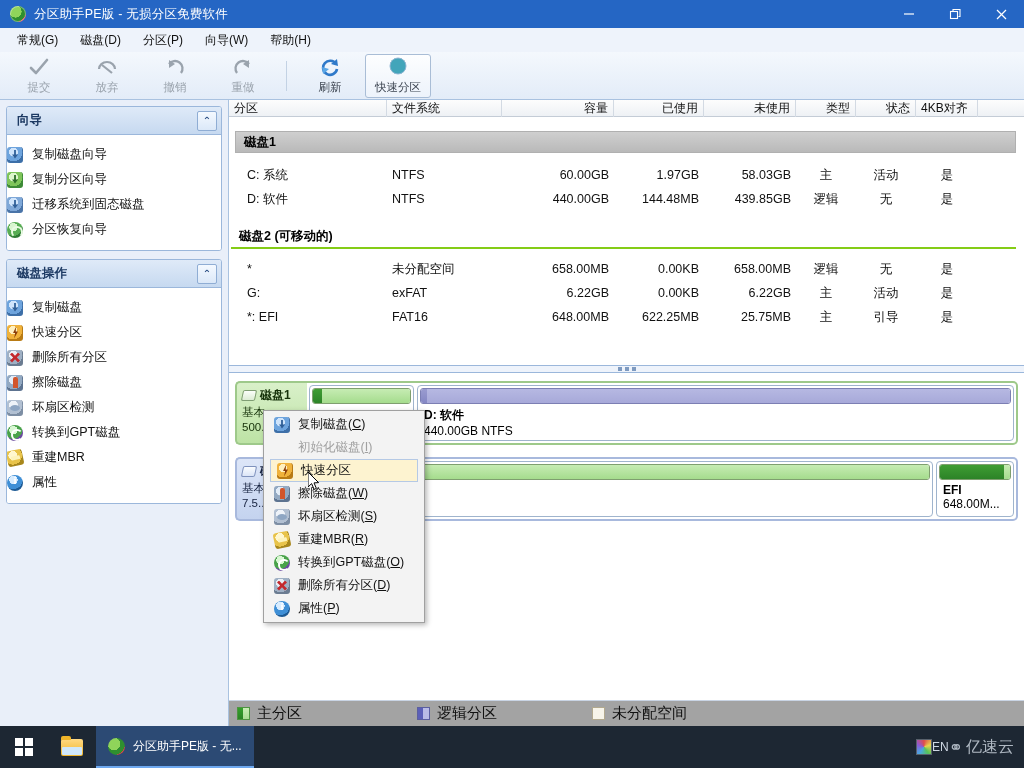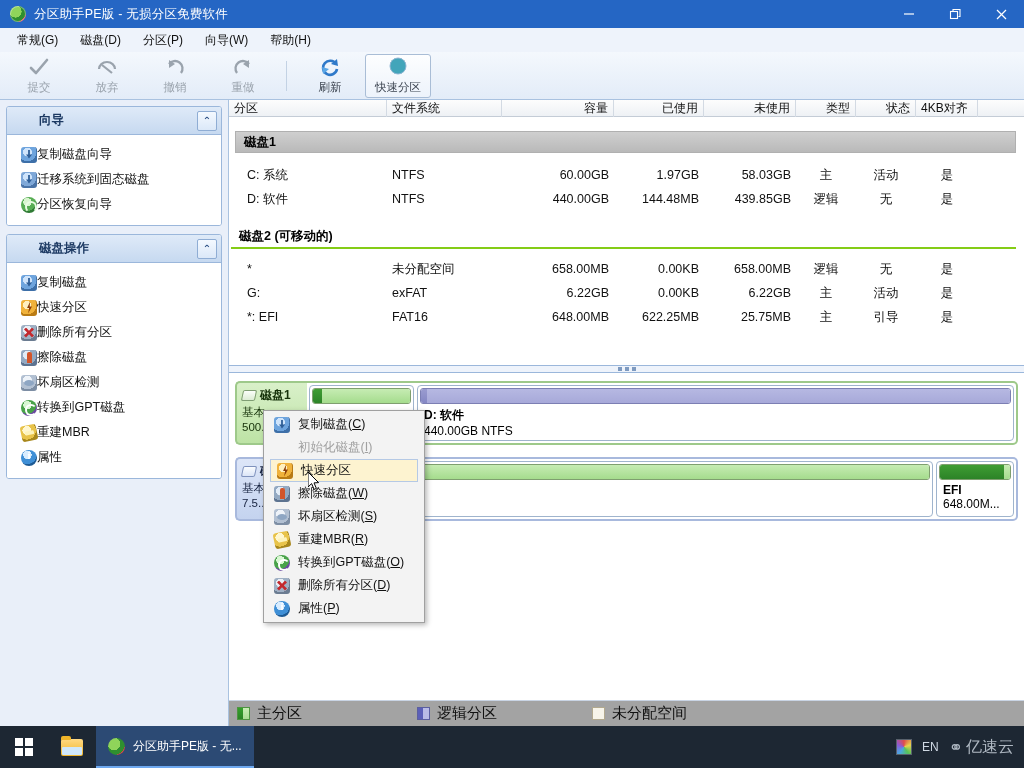--- a/index.html
+++ b/index.html
@@ -62,28 +62,28 @@
 
   
   #sidebar { width:228px; background:#e9eff9; padding:6px; flex:0 0 228px;
              display:flex; flex-direction:column; gap:8px; }
   .panel { border:1px solid #9bb7db; border-radius:3px; background:#fff; overflow:hidden; }
   .panel-head {
     height:28px; background:linear-gradient(#dfeaf8,#c6d9f0);
     border-bottom:1px solid #9bb7db; display:flex; align-items:center;
     padding:0 4px 0 10px; font-weight:bold; font-size:12.5px; color:#1d3a63;
   }
-  .panel-head .ttl { flex:1;margin-left:22px; }
+  .panel-head .ttl { flex:1; }
   .collapse-btn {
     width:20px;height:20px;border:1px solid #8fadd4;background:linear-gradient(#f4f9ff,#dbe8f8);
     border-radius:2px;display:flex;align-items:center;justify-content:center;
     color:#2a4f84;font-size:10px;line-height:1;
   }
   .panel-body { padding:7px 0 8px 0; background:#fff; }
-  .side-item { height:25px; display:flex; align-items:center; padding-left:14px; 
+  .side-item { height:25px; display:flex; align-items:center; gap:9px;
                font-size:12.5px; color:#111; }
   .side-item .ic { width:16px;height:16px;flex:0 0 16px; position:relative; }
 
   
   .ic.disk-blue{background:radial-gradient(circle at 40% 32%,#cfe4fb 0 30%,#6ea4dd 31% 62%,#3d6fa8 63% 100%);border-radius:3px;}
   .ic.disk-blue:after,.ic.disk-green:after{content:"";position:absolute;left:5px;top:3px;width:6px;height:9px;
     background:#2f5f98;clip-path:polygon(35% 0,65% 0,65% 55%,100% 55%,50% 100%,0 55%,35% 55%);}
   .ic.disk-green{background:radial-gradient(circle at 40% 32%,#ddf6cc 0 30%,#7ec45a 31% 62%,#3d8a36 63% 100%);border-radius:3px;}
   .ic.disk-green:after{background:#2c6d27;}
   .ic.lightning{background:radial-gradient(circle at 38% 32%,#fff0c0 0 28%,#f0b23b 29% 62%,#b97b14 63% 100%);
@@ -227,21 +227,21 @@
             border-radius:2px; position:relative; }
   .folder:before{content:"";position:absolute;left:0;top:-3px;width:10px;height:4px;
             background:#f0b429;border-radius:2px 2px 0 0;}
   .folder:after{content:"";position:absolute;left:1px;bottom:1px;right:1px;height:8px;
             background:#cfe7fb;border-radius:1px;}
   #task-app { height:42px; display:flex; align-items:center; gap:8px; padding:0 12px;
               background:#2c4a74; border-bottom:2px solid #6ea8ef; color:#fff; font-size:12px;
               max-width:190px; }
   #task-app .tapp-icon { width:17px;height:17px;border-radius:50%;flex:0 0 17px;
     background:radial-gradient(circle at 35% 35%, #8fd45a 0 40%, #2f8f2f 41% 70%, #d44 71% 100%);}
-  #tray { margin-left:auto; display:flex; align-items:center; gap:10px; padding-right:10px; color:#cfd8e3; font-size:12px; }
+  #tray { margin-left:auto; display:flex; align-items:center; padding-right:10px; color:#cfd8e3; font-size:12px; }
   .tray-color { width:16px;height:16px;border:1px solid #58616c;
     background:conic-gradient(#e14b4b,#e8d44d,#56c25a,#4aa7e0,#8b5ad8,#e14b4b); }
   #watermark { display:flex; align-items:center; gap:5px; color:#c9d2dc; font-size:16px; opacity:.85; }
   .wm-cloud { font-size:17px; letter-spacing:-2px; }
 </style>
 </head>
 <body>
 
 <div id="app-window">
 
@@ -343,20 +343,24 @@
 
       <div class="panel">
         <div class="panel-head">
           <span class="ttl">向导</span>
           <span class="collapse-btn">⌃</span>
         </div>
         <div class="panel-body">
           <div class="side-item">
             <span class="ic disk-blue"></span>
             <span>复制磁盘向导</span>
+          </div>
+          <div class="side-item">
+            <span class="ic disk-green"></span>
+            <span>复制分区向导</span>
           </div>
           <div class="side-item">
             <span class="ic migrate"></span>
             <span>迁移系统到固态磁盘</span>
           </div>
           <div class="side-item">
             <span class="ic recover"></span>
             <span>分区恢复向导</span>
           </div>
         </div>

